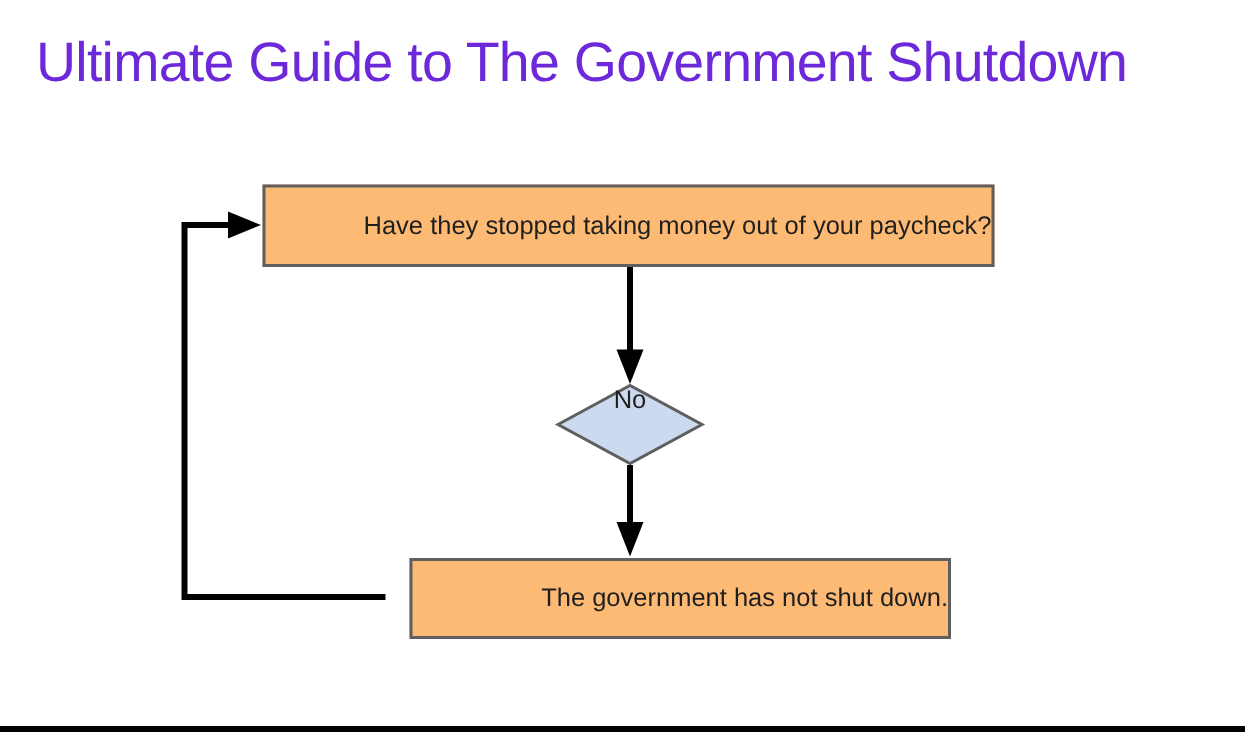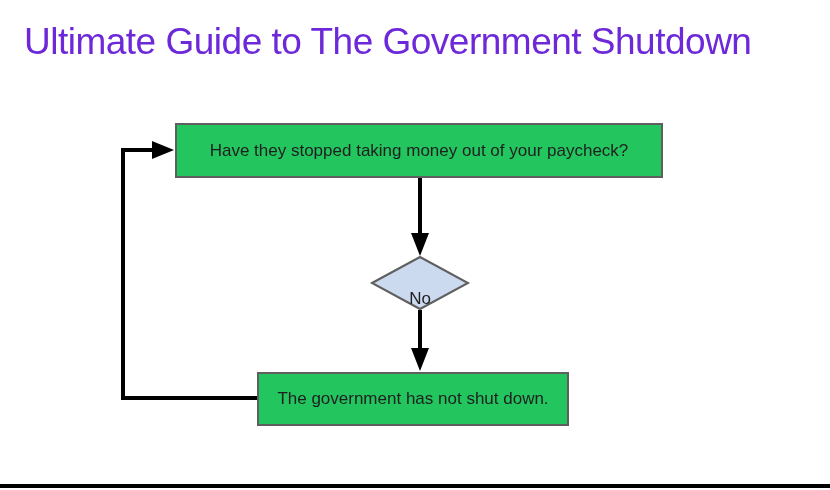--- a/index.html
+++ b/index.html
@@ -18,36 +18,36 @@
     color: #6d28d9;
     white-space: nowrap;
   }
   .flow-svg {
     position: absolute;
     left: 0; top: 0;
     width: 830px; height: 490px;
   }
   .node-box {
     position: absolute;
-    background: #22c55e;
+    background: #fdba74;
     border: 2px solid #5f5f5f;
     display: flex;
     align-items: center;
-    justify-content: center;
+    justify-content: flex-end;
     text-align: center;
     font-size: 17px;
     color: #1f1f1f;
     box-sizing: border-box;
   }
   .node-question { left: 175px; top: 123px; width: 488px; height: 55px; }
-  .node-result   { left: 257px; top: 372px; width: 312px; height: 54px; }
+  .node-result   { left: 273px; top: 372px; width: 361px; height: 54px; }
   .decision-label {
     position: absolute;
     left: 372px; top: 257px; width: 96px; height: 52px;
-    display: flex; align-items: flex-end; justify-content: center;
+    display: flex; align-items: flex-start; justify-content: center;
     font-size: 17px; color: #1f1f1f;
   }
   .bottom-bar {
     position: absolute;
     left: 0; top: 484px;
     width: 830px; height: 4px;
     background: #000000;
   }
 </style>
 </head>

